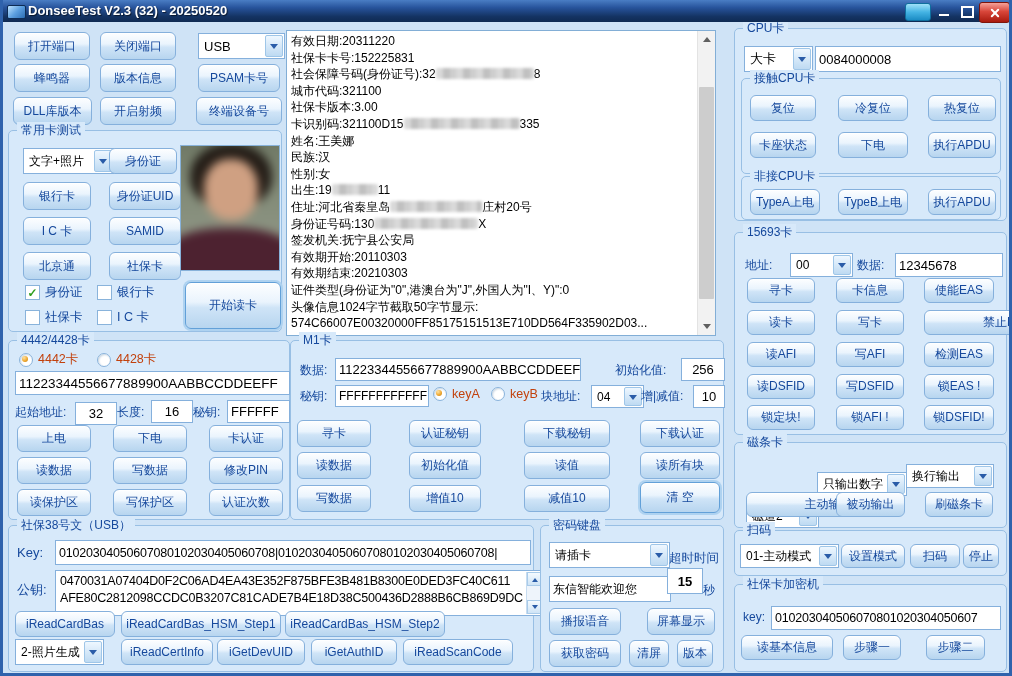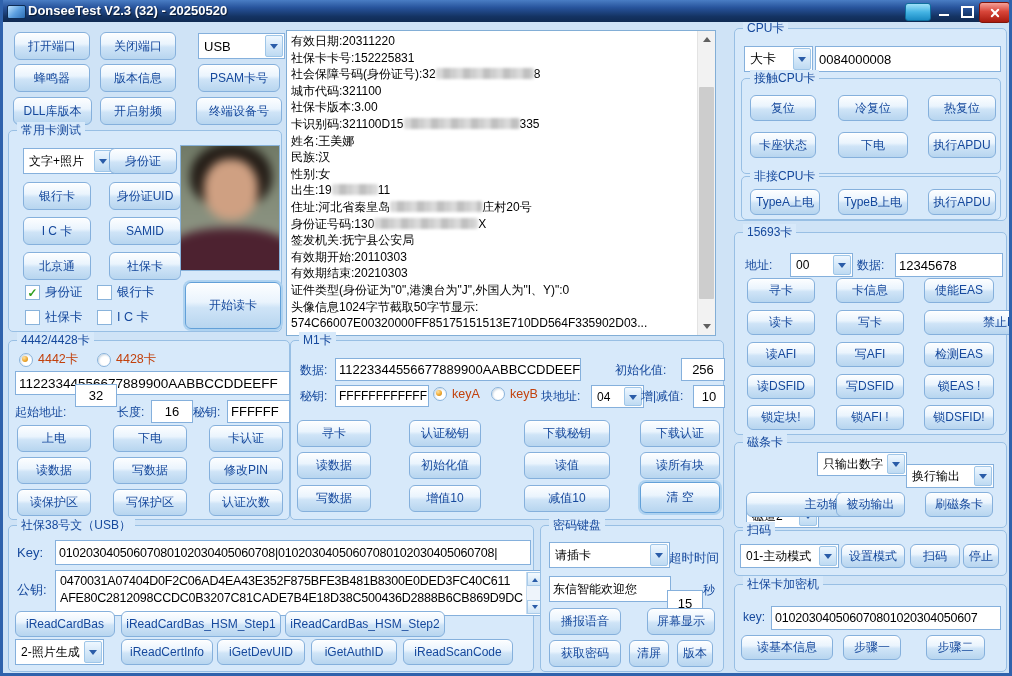--- a/index.html
+++ b/index.html
@@ -244,21 +244,21 @@
   </div>
 
   <div class="grp" style="left:734px;top:442px;width:271px;height:84px;">
     <span class="legend">磁条卡</span>
     <div class="combo" style="left:11px;top:21px;width:66px;height:22px;margin-top:40px;">
       <span>磁道2</span>
       <span class="arr">
           <i></i>
         </span>
     </div>
-    <div class="combo" style="left:82px;top:9px;width:83px;height:22px;">
+    <div class="combo" style="left:82px;top:29px;width:83px;height:22px;">
       <span>只输出数字</span>
       <span class="arr">
           <i></i>
         </span>
     </div>
     <div class="combo" style="left:171px;top:21px;width:81px;height:22px;">
       <span>换行输出</span>
       <span class="arr">
           <i></i>
         </span>
@@ -295,21 +295,21 @@
     <div class="radio sel" style="left:10px;top:10px;">
       <span class="dot"></span>
       <span>4442卡</span>
     </div>
     <div class="radio" style="left:88px;top:10px;">
       <span class="dot"></span>
       <span>4428卡</span>
     </div>
     <div class="input" style="left:6px;top:30px;width:267px;height:22px;font-size:13.5px;">11223344556677889900AABBCCDDEEFF</div>
     <span class="lbl" style="left:6px;top:63px;">起始地址:</span>
-    <div class="input" style="left:66px;top:43px;width:34px;height:21px;justify-content:center;">32</div>
+    <div class="input" style="left:66px;top:61px;width:34px;height:21px;justify-content:center;">32</div>
     <span class="lbl" style="left:108px;top:63px;">长度:</span>
     <div class="input" style="left:142px;top:59px;width:34px;height:21px;justify-content:center;">16</div>
     <span class="lbl" style="left:184px;top:63px;">秘钥:</span>
     <div class="input" style="left:218px;top:59px;width:55px;height:21px;">FFFFFF</div>
     <div class="btn" style="left:8px;top:84px;width:72px;height:25px;">上电</div>
     <div class="btn" style="left:104px;top:84px;width:72px;height:25px;">下电</div>
     <div class="btn" style="left:200px;top:84px;width:72px;height:25px;">卡认证</div>
     <div class="btn" style="left:8px;top:116px;width:72px;height:25px;">读数据</div>
     <div class="btn" style="left:104px;top:116px;width:72px;height:25px;">写数据</div>
     <div class="btn" style="left:200px;top:116px;width:72px;height:25px;">修改PIN</div>
@@ -394,21 +394,21 @@
   <div class="grp" style="left:540px;top:525px;width:182px;height:145px;">
     <span class="legend">密码键盘</span>
     <div class="combo" style="left:8px;top:16px;width:114px;height:24px;">
       <span>请插卡</span>
       <span class="arr">
           <i></i>
         </span>
     </div>
     <span class="lbl" style="left:128px;top:24px;font-size:12.5px;">超时时间</span>
     <div class="input" style="left:8px;top:50px;width:114px;height:24px;font-size:12px;">东信智能欢迎您</div>
-    <div class="input" style="left:126px;top:64px;width:28px;height:24px;justify-content:center;">15</div>
+    <div class="input" style="left:126px;top:42px;width:28px;height:24px;justify-content:center;font-weight:bold;">15</div>
     <span class="lbl" style="left:162px;top:56px;">秒</span>
     <div class="btn" style="left:8px;top:82px;width:70px;height:25px;">播报语音</div>
     <div class="btn" style="left:106px;top:82px;width:66px;height:25px;">屏幕显示</div>
     <div class="btn" style="left:8px;top:114px;width:70px;height:25px;">获取密码</div>
     <div class="btn" style="left:88px;top:114px;width:38px;height:25px;">清屏</div>
     <div class="btn" style="left:136px;top:114px;width:34px;height:25px;">版本</div>
   </div>
 
   <div class="frame"></div>
 </div>

